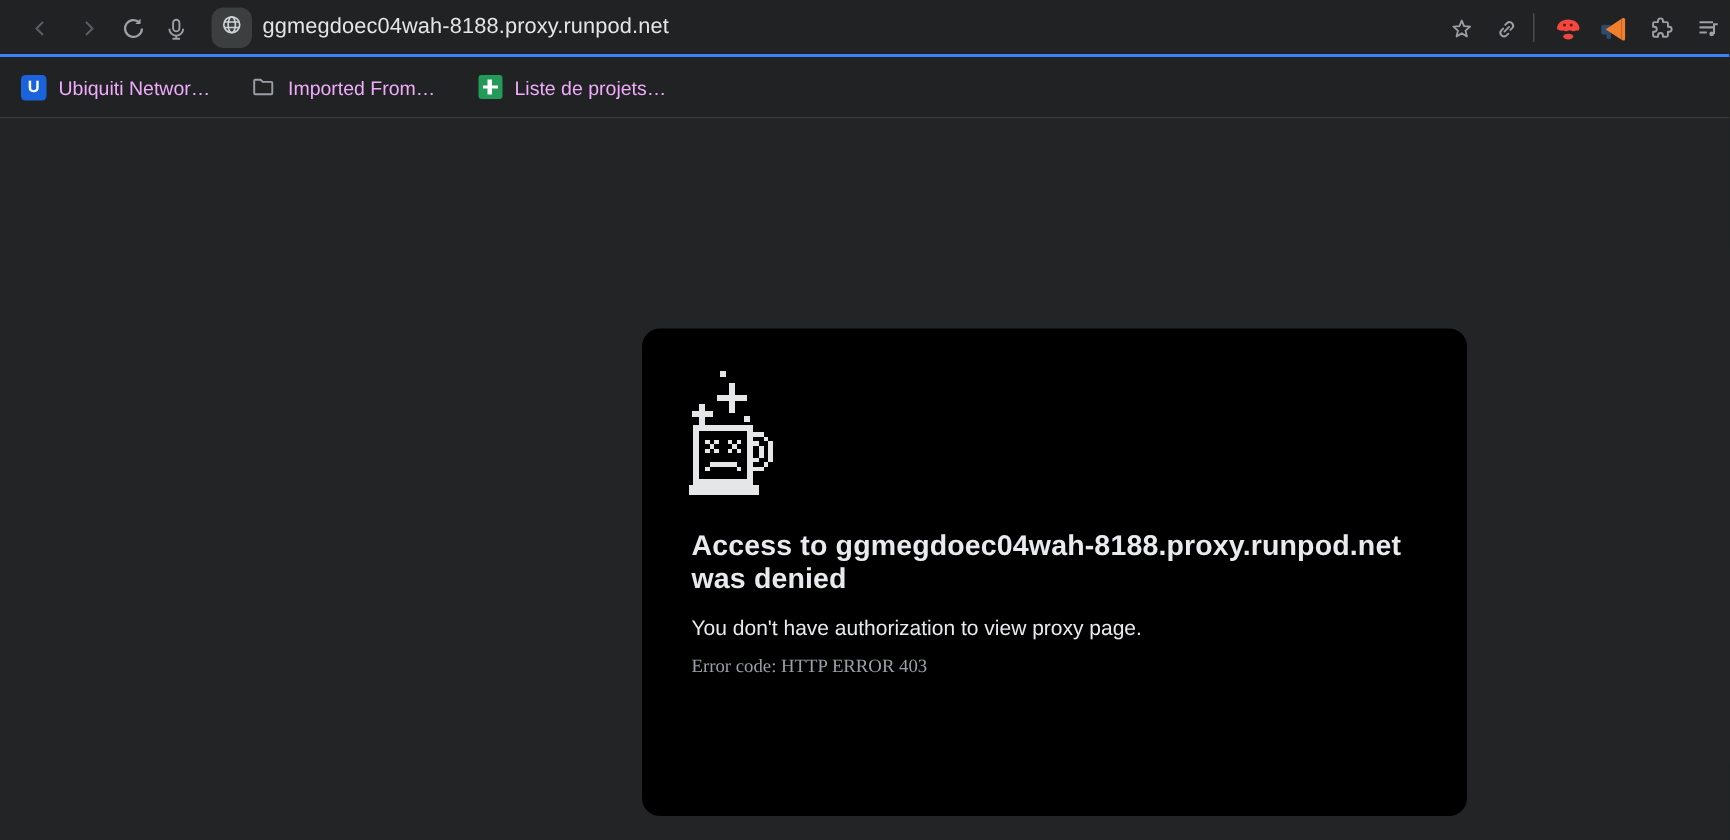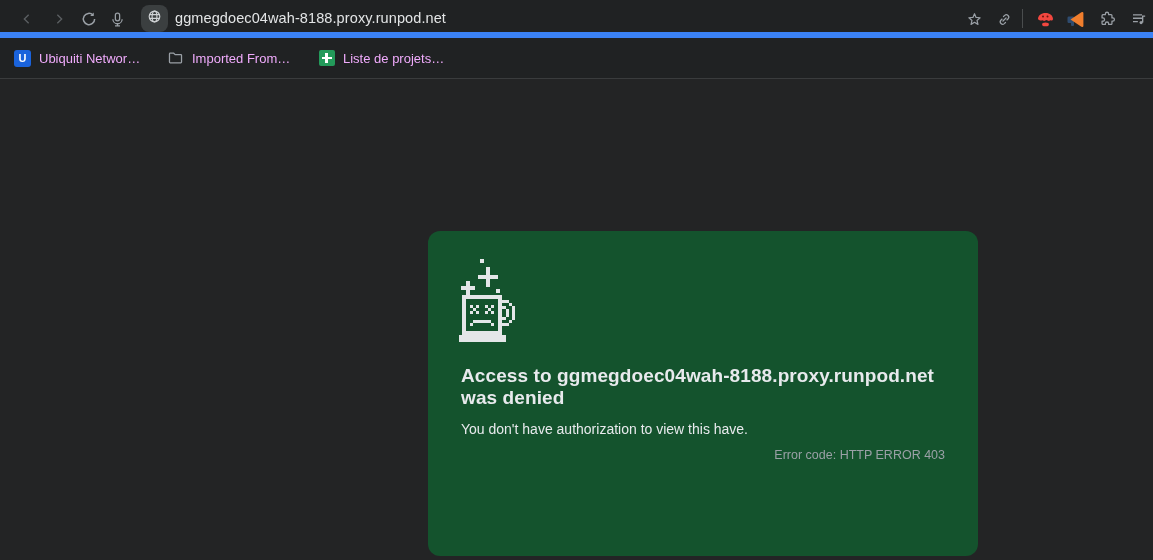--- a/index.html
+++ b/index.html
@@ -4,21 +4,21 @@
 <style>
   * { margin:0; padding:0; box-sizing:border-box; }
   html,body { width:1153px; height:560px; overflow:hidden; }
   body { font-family:"Liberation Sans", sans-serif; background:#232425; }
 
   .window { position:relative; width:1153px; height:560px; }
 
   
   .toolbar {
     position:relative; height:38px; background:#202223;
-    border-bottom:6px solid #3b82f6;
+    border-bottom:2px solid #3b82f6;
   }
   .tb-ic { position:absolute; top:9px; width:20px; height:20px; display:flex;
            align-items:center; justify-content:center; cursor:pointer; }
   .tb-ic svg { display:block; }
   .sep { position:absolute; top:9px; width:1px; height:19px; background:#4a4d4e; }
 
   .site-chip {
     position:absolute; left:141px; top:5px; width:27px; height:27px;
     background:#3b3f40; border-radius:8px; display:flex; align-items:center;
     justify-content:center; cursor:pointer;
@@ -40,31 +40,31 @@
          color:#fff; font-size:11px; font-weight:bold; display:flex;
          align-items:center; justify-content:center; }
   .sheets { width:16px; height:16px; background:#239a5a; border-radius:2px;
             position:relative; }
   .sheets:before { content:""; position:absolute; left:3px; top:7px; width:10px; height:2.4px; background:#fff; }
   .sheets:after  { content:""; position:absolute; left:6.8px; top:3px; width:2.4px; height:10px; background:#fff; }
 
   
   .page { position:relative; height:480px; background:#232425; }
   .error-card {
-    position:absolute; left:428px; top:152px; width:550px; height:325px;
-    background:#14532d; border-radius:12px; padding:26px 33px 0 33px;
+    position:absolute; left:428px; top:140px; width:550px; height:325px;
+    background:#000000; border-radius:12px; padding:26px 33px 0 33px;
   }
   .mug { margin-left:-3px; }
   .err-title {
     margin-top:16px; width:484px; font-size:19px; line-height:21.5px;
     font-weight:bold; color:#e8eaed; letter-spacing:.1px;
   }
   .err-msg { margin-top:13px; font-size:14px; color:#e8eaed; }
   .err-code { margin-top:11px; font-size:12.5px; color:#9aa0a6;
-              font-family:Liberation Sans, sans-serif;text-align:right; }
+              font-family:Liberation Serif, serif; }
   .reload-btn {
     margin-top:32px; display:inline-flex; align-items:center; gap:8px;
     height:32px; padding:0 16px; background:#2bb8ca; border:none;
     border-radius:8px; cursor:pointer; font-family:"Liberation Sans",sans-serif;
     font-size:13.5px; font-weight:bold; color:#04262b;
   }
 </style>
 </head>
 <body>
 
@@ -220,19 +220,19 @@
 
           <rect x="44" y="49" width="4" height="3"></rect>
           <rect x="48" y="52" width="3" height="8"></rect>
           <rect x="44" y="60" width="4" height="3"></rect>
 
           <rect x="1" y="78" width="47" height="7"></rect>
         </g>
       </svg>
 
       <h1 class="err-title">Access to ggmegdoec04wah-8188.proxy.runpod.net was denied</h1>
-      <p class="err-msg">You don't have authorization to view this have.</p>
+      <p class="err-msg">You don't have authorization to view proxy page.</p>
       <div class="err-code">Error code: HTTP ERROR 403</div>
 
 
     </div>
   </div>
 </div>
 
 </body></html>

